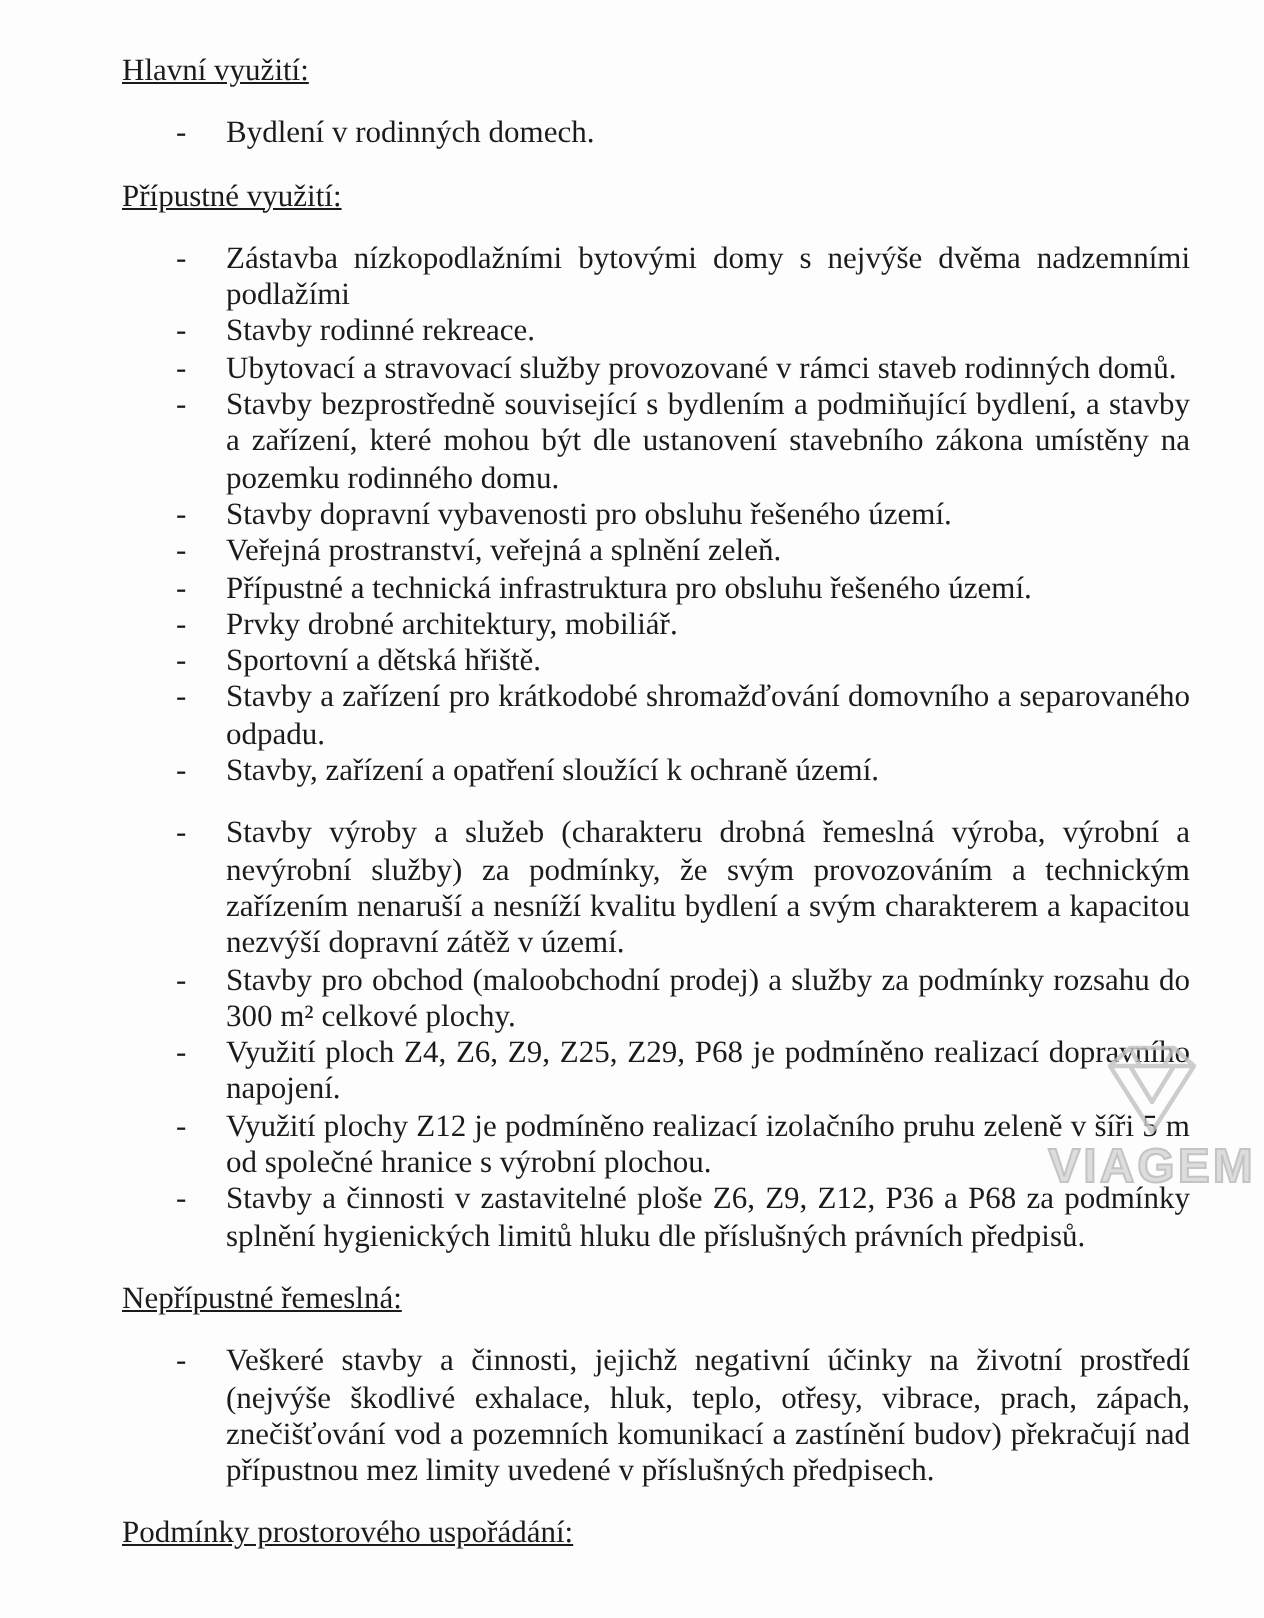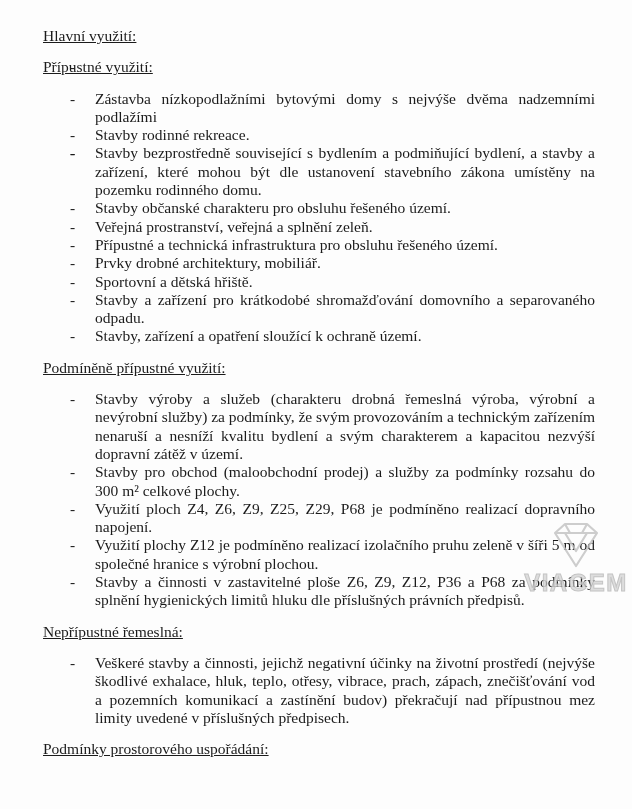--- a/index.html
+++ b/index.html
@@ -7,21 +7,21 @@
     position: relative;
     width: 632px;
     height: 809px;
     background: #fdfdfd;
     overflow: hidden;
     font-family: "Liberation Serif", "DejaVu Serif", serif;
   }
   .content {
     position: relative;
     z-index: 1;
-    padding: 27px 37px 0 43px;
+    padding: 27px 37px 0 61px;
     font-size: 15.5px;
     line-height: 18.3px;
     color: #1b1b1b;
   }
   .section-heading {
     font-size: 15.5px;
     font-weight: normal;
     text-decoration: underline;
     margin: 0 0 13px 0;
   }
@@ -56,45 +56,47 @@
 
 <div class="page">
 
   <div class="content">
 
     <section>
       <h2 class="section-heading">Hlavní využití:</h2>
       <ul class="bullets">
         <li>
           <span class="dash">-</span>
+          <span>Bydlení v rodinných domech.</span>
         </li>
       </ul>
     </section>
 
     <section>
       <h2 class="section-heading">Přípustné využití:</h2>
       <ul class="bullets">
         <li>
           <span class="dash">-</span>
           <span>Zástavba nízkopodlažními bytovými domy s nejvýše dvěma nadzemními podlažími</span>
         </li>
         <li>
           <span class="dash">-</span>
           <span>Stavby rodinné rekreace.</span>
         </li>
         <li>
           <span class="dash">-</span>
+          <span>Ubytovací a stravovací služby provozované v rámci staveb rodinných domů.</span>
         </li>
         <li>
           <span class="dash">-</span>
           <span>Stavby bezprostředně související s bydlením a podmiňující bydlení, a stavby a zařízení, které mohou být dle ustanovení stavebního zákona umístěny na pozemku rodinného domu.</span>
         </li>
         <li>
           <span class="dash">-</span>
-          <span>Stavby občanské charakteru pro obsluhu řešeného území.</span>
+          <span>Stavby dopravní vybavenosti pro obsluhu řešeného území.</span>
         </li>
         <li>
           <span class="dash">-</span>
           <span>Veřejná prostranství, veřejná a splnění zeleň.</span>
         </li>
         <li>
           <span class="dash">-</span>
           <span>Přípustné a technická infrastruktura pro obsluhu řešeného území.</span>
         </li>
         <li>
@@ -110,21 +112,20 @@
           <span>Stavby a zařízení pro krátkodobé shromažďování domovního a separovaného odpadu.</span>
         </li>
         <li>
           <span class="dash">-</span>
           <span>Stavby, zařízení a opatření sloužící k ochraně území.</span>
         </li>
       </ul>
     </section>
 
     <section>
-      <h2 class="section-heading">Podmíněně přípustné využití:</h2>
       <ul class="bullets">
         <li>
           <span class="dash">-</span>
           <span>Stavby výroby a služeb (charakteru drobná řemeslná výroba, výrobní a nevýrobní služby) za podmínky, že svým provozováním a technickým zařízením nenaruší a nesníží kvalitu bydlení a svým charakterem a kapacitou nezvýší dopravní zátěž v území.</span>
         </li>
         <li>
           <span class="dash">-</span>
           <span>Stavby pro obchod (maloobchodní prodej) a služby za podmínky rozsahu do 300 m² celkové plochy.</span>
         </li>
         <li>

